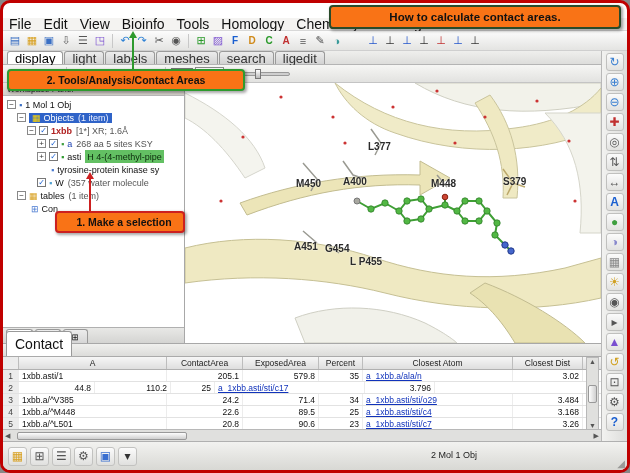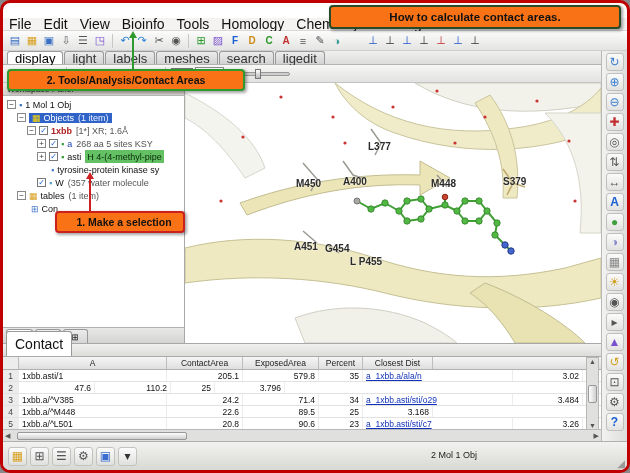--- a/index.html
+++ b/index.html
@@ -337,58 +337,65 @@
   <div class="tablepanel">
     <div class="ttabrow">
       <span class="ttab">Contact</span>
     </div>
     <div class="thead">
       <div class="c0"></div>
       <div class="c1">A</div>
       <div class="c2">ContactArea</div>
       <div class="c3">ExposedArea</div>
       <div class="c4">Percent</div>
+      <div class="c5">Closest Atom</div>
       <div class="c6">Closest Dist</div>
     </div>
 
     <div class="trow">
       <div class="c0">1</div>
       <div class="c1">1xbb.asti/1</div>
       <div class="c2">205.1</div>
       <div class="c3">579.8</div>
       <div class="c4">35</div>
       <div class="c5">
           <span class="lnk">a_1xbb.a/ala/n</span>
         </div>
       <div class="c6">3.02</div>
     </div>
     <div class="trow">
       <div class="c0">2</div>
-      <div class="c2">47.6</div>
+      <div class="c2">44.8</div>
       <div class="c3">110.2</div>
       <div class="c4">25</div>
+      <div class="c5">
+          <span class="lnk">a_1xbb.asti/sti/c17</span>
+        </div>
       <div class="c6">3.796</div>
     </div>
     <div class="trow">
       <div class="c0">3</div>
       <div class="c1">1xbb.a/^V385</div>
       <div class="c2">24.2</div>
       <div class="c3">71.4</div>
       <div class="c4">34</div>
       <div class="c5">
           <span class="lnk">a_1xbb.asti/sti/o29</span>
         </div>
       <div class="c6">3.484</div>
     </div>
     <div class="trow">
       <div class="c0">4</div>
       <div class="c1">1xbb.a/^M448</div>
       <div class="c2">22.6</div>
       <div class="c3">89.5</div>
       <div class="c4">25</div>
+      <div class="c5">
+          <span class="lnk">a_1xbb.asti/sti/c4</span>
+        </div>
       <div class="c6">3.168</div>
     </div>
     <div class="trow">
       <div class="c0">5</div>
       <div class="c1">1xbb.a/^L501</div>
       <div class="c2">20.8</div>
       <div class="c3">90.6</div>
       <div class="c4">23</div>
       <div class="c5">
           <span class="lnk">a_1xbb.asti/sti/c7</span>

